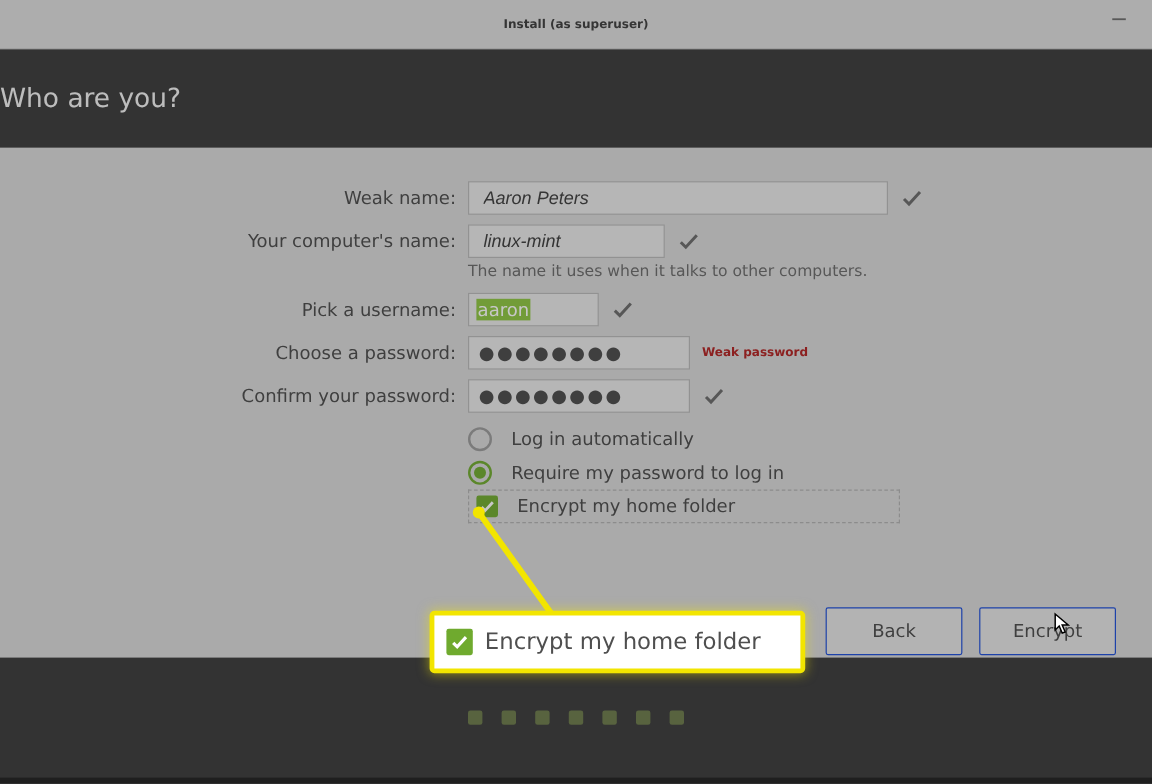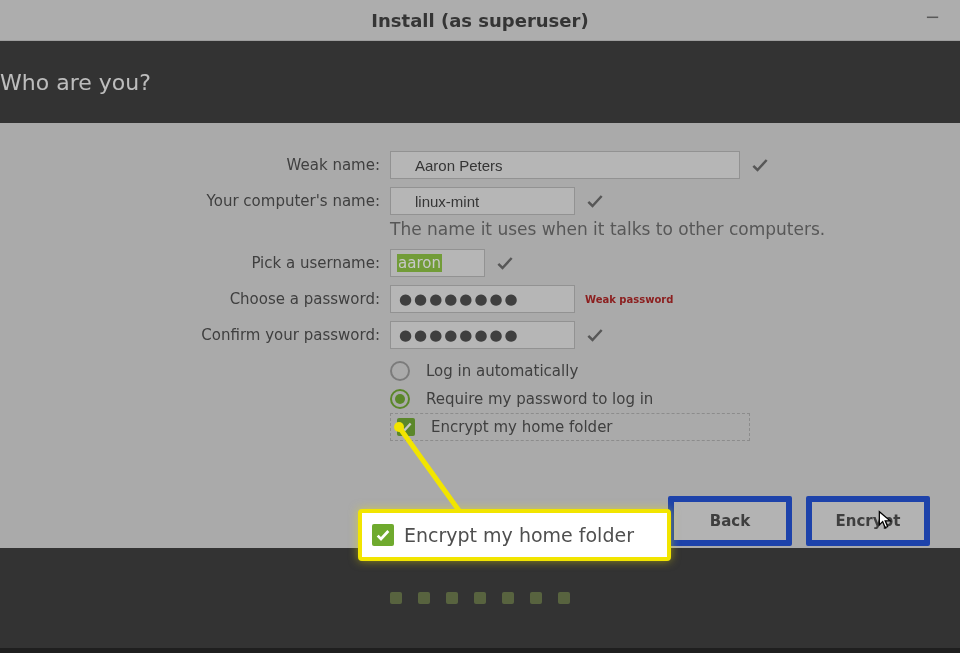--- a/index.html
+++ b/index.html
@@ -19,21 +19,21 @@
     height: 40px;
     background: #dcdcdc;
     display: flex;
     align-items: center;
     justify-content: center;
     position: relative;
     border-bottom: 1px solid #c8c8c8;
   }
   .titlebar-title {
     font-weight: 600;
-    font-size: 18px;
+    font-size: 10px;
     color: #3c3c3c;
   }
   .titlebar-min {
     position: absolute;
     right: 20px;
     top: 8px;
     color: #6c6c6c;
     font-size: 18px;
     line-height: 18px;
   }
@@ -74,38 +74,39 @@
     display: flex;
     align-items: center;
     gap: 10px;
   }
 
   input[type="text"],
   input[type="password"] {
     height: 28px;
     border: 1px solid #b8b8b8;
     background: #e9e9e9;
-    padding: 0 24px;
+    padding: 0 12px;
     font-size: 15px;
     color: #3c3c3c;
     box-sizing: border-box;
+    font-style: italic;
   }
   .in-name  { width: 350px; }
-  .in-host  { width: 185px; }
-  .in-user  { width: 95px;  }
+  .in-host  { width: 164px; }
+  .in-user  { width: 109px;  }
   .in-pass  { width: 185px; }
 
   .sel-text { background: #8ec641; color: #fff; padding: 0 1px; }
 
   .check-svg { width: 20px; height: 20px; color: #6a6a6a; }
   .weak { color: #b02020; font-weight: 600; font-size: 10px; }
 
   .help-text {
     margin-left: 390px;
-    font-size: 17px;
+    font-size: 13px;
     color: #6a6a6a;
     margin-top: -4px;
     margin-bottom: 10px;
   }
 
   
   .options {
     margin-left: 390px;
     margin-top: 4px;
   }
@@ -153,29 +154,28 @@
   .buttons {
     position: absolute;
     right: 30px;
     bottom: 30px;
     display: flex;
     gap: 14px;
   }
   .btn {
     width: 112px;
     height: 38px;
-    border: 6px solid #1d4ed8;
+    border: 1px solid #1d4ed8;
     background: #e4e4e4;
     color: #4a4a4a;
     font-size: 15px;
     display: flex;
     align-items: center;
     justify-content: center;
     border-radius: 2px;
-    font-weight: bold;
   }
 
   
   .callout {
     position: absolute;
     z-index: 50;
     left: 358px;
     top: 509px;
     width: 295px;
     height: 44px;

